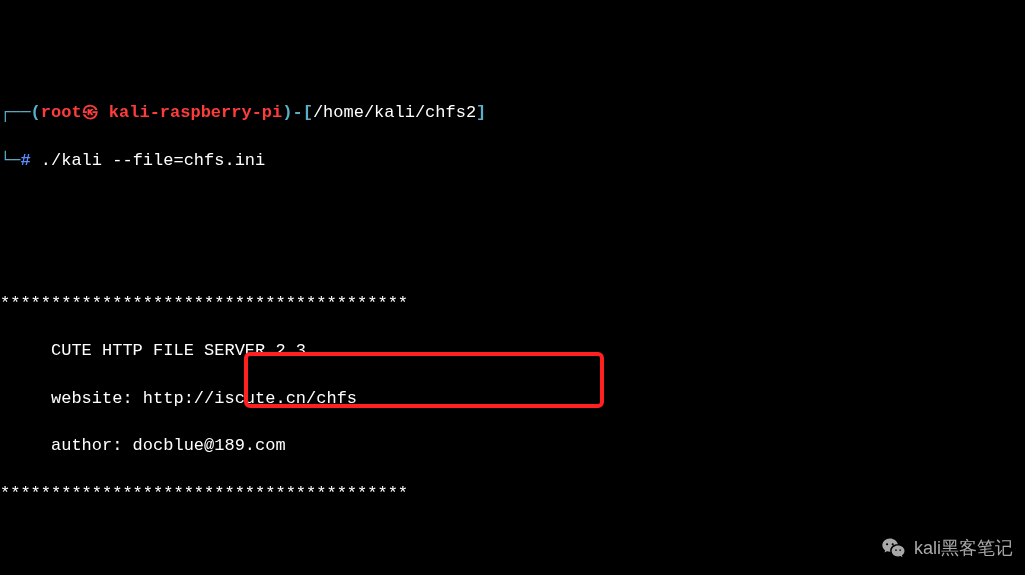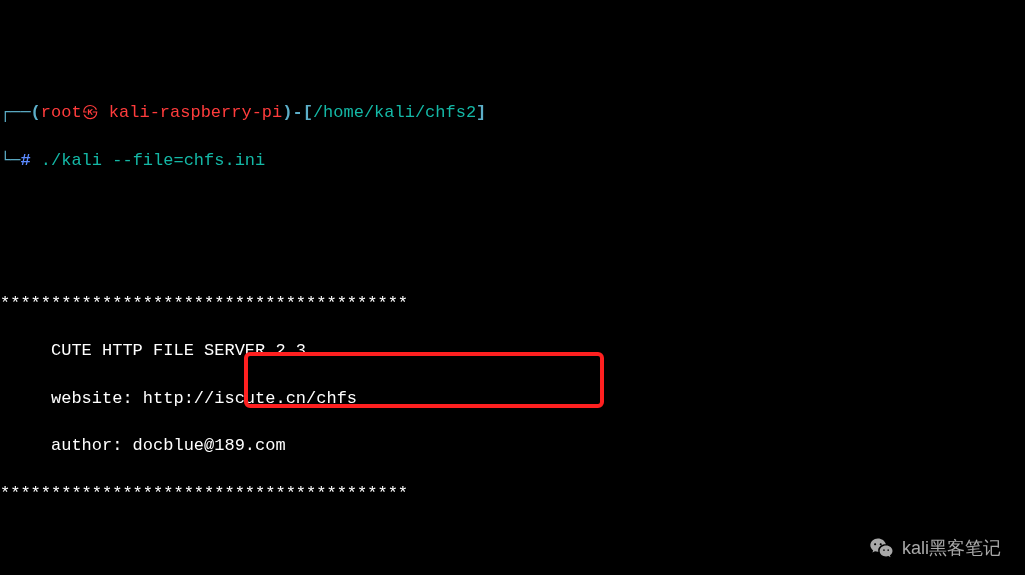--- a/index.html
+++ b/index.html
@@ -10,37 +10,37 @@
       font-size: 17px;
       line-height: 1.4;
       width: 1025px;
       height: 575px;
       overflow: hidden;
       white-space: pre;
       position: relative;
       padding-top: 6px;
     }
     .line { display: block; }
-    .red { color: #ff3c3c; font-weight: normal; }
+    .red { color: #ff3c3c; font-weight: bold; }
     .blue { color: #5b8aff; font-weight: bold; }
     .cyan { color: #5caec8; font-weight: bold; }
-    .white { color: #14b8a6; }
+    .white { color: #ffffff; }
     .highlight-box {
       position: absolute;
       border: 4px solid #ff2020;
       border-radius: 6px;
       left: 244px;
       top: 352px;
       width: 360px;
       height: 56px;
       pointer-events: none;
     }
     .watermark {
       position: absolute;
-      right: 24px;
+      right: 12px;
       bottom: 12px;
       display: flex;
       align-items: center;
       gap: 6px;
       color: #d8d8d8;
       font-size: 18px;
       font-family: "Microsoft YaHei", sans-serif;
       opacity: 0.78;
       text-shadow: 0 0 4px rgba(0,0,0,0.8);
     }

